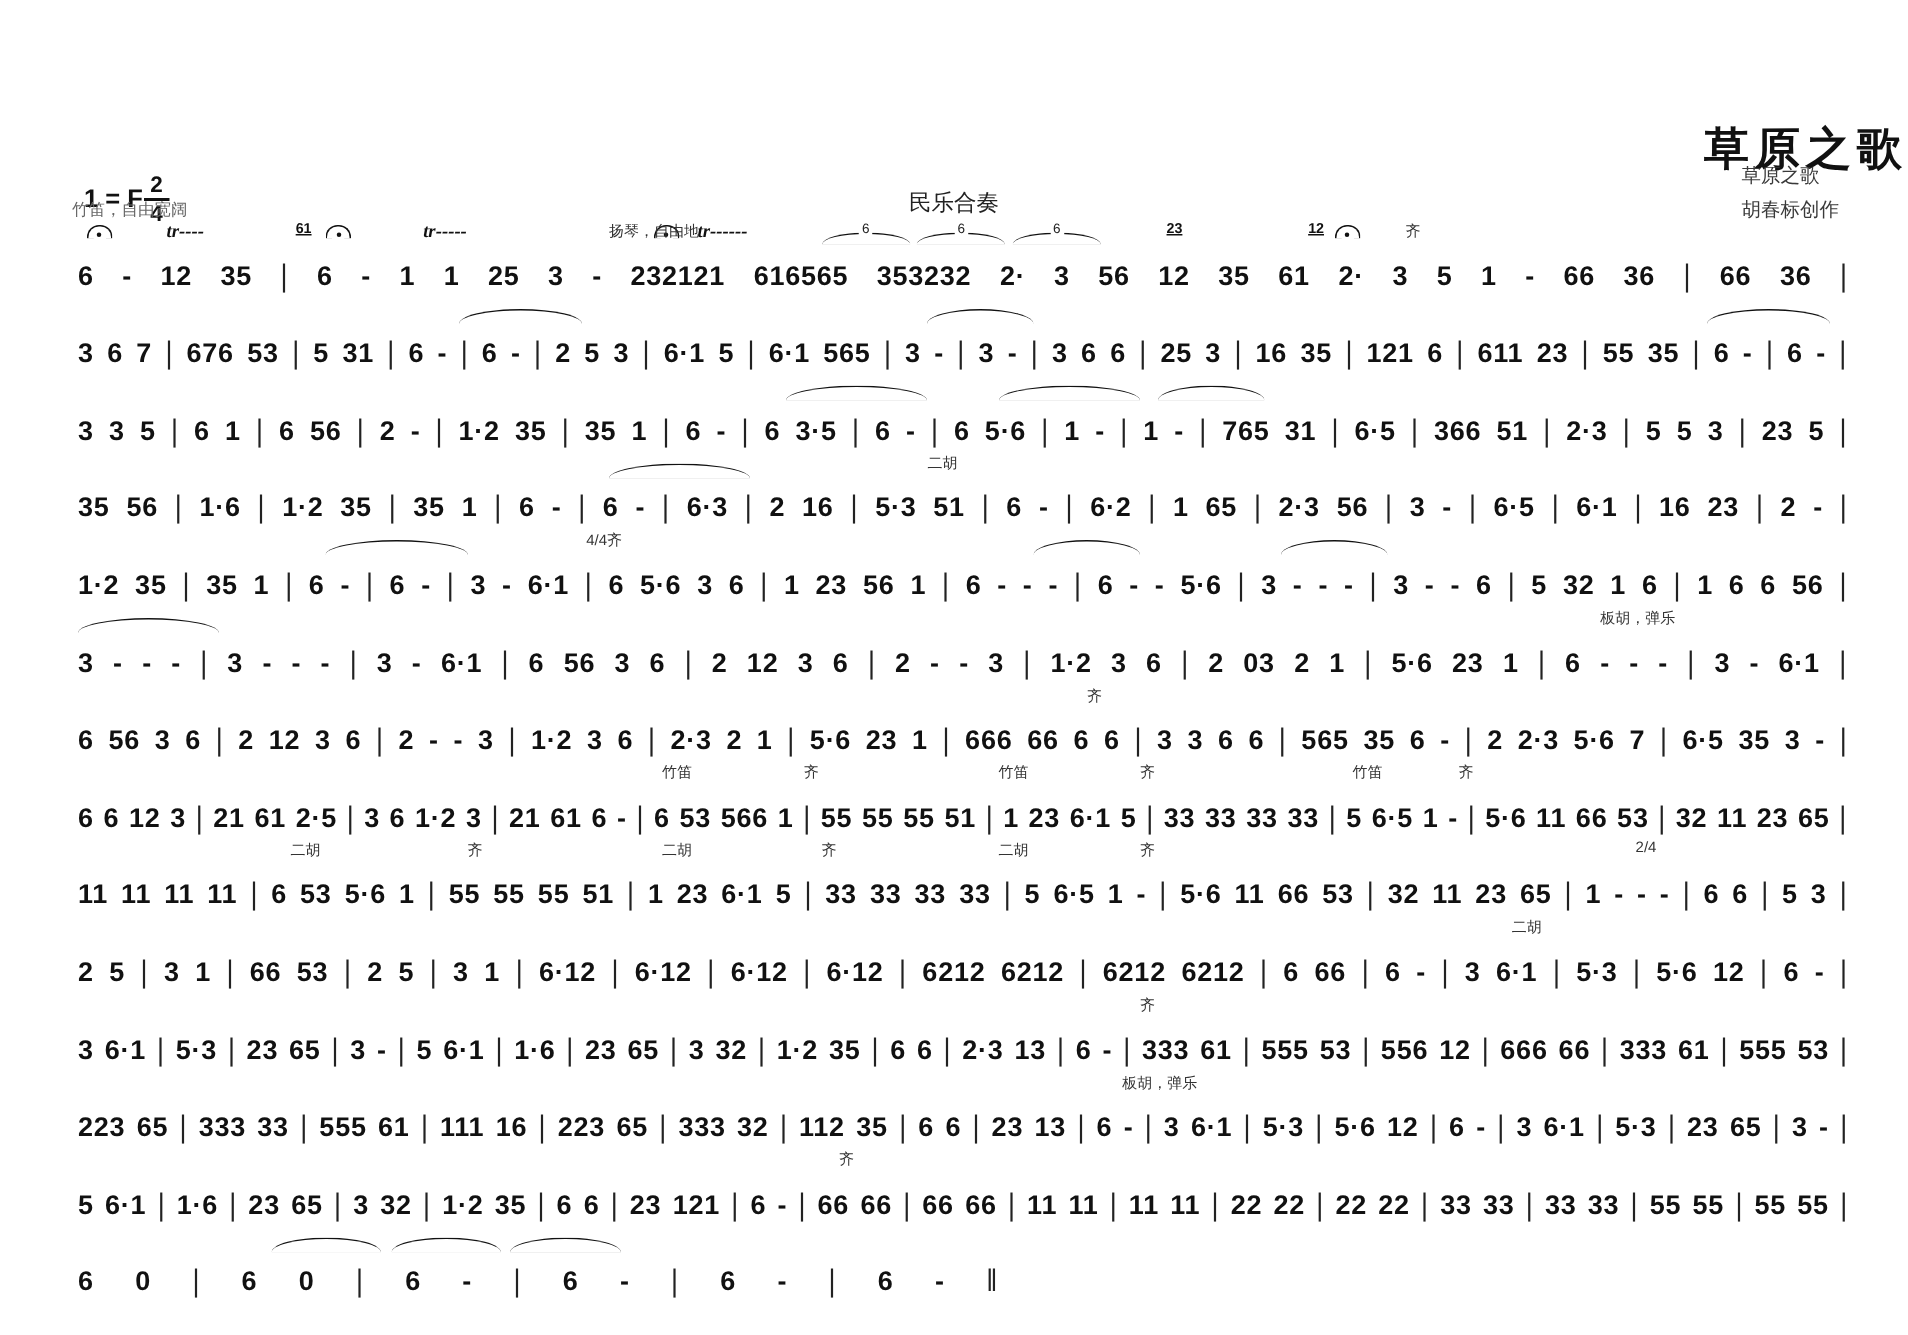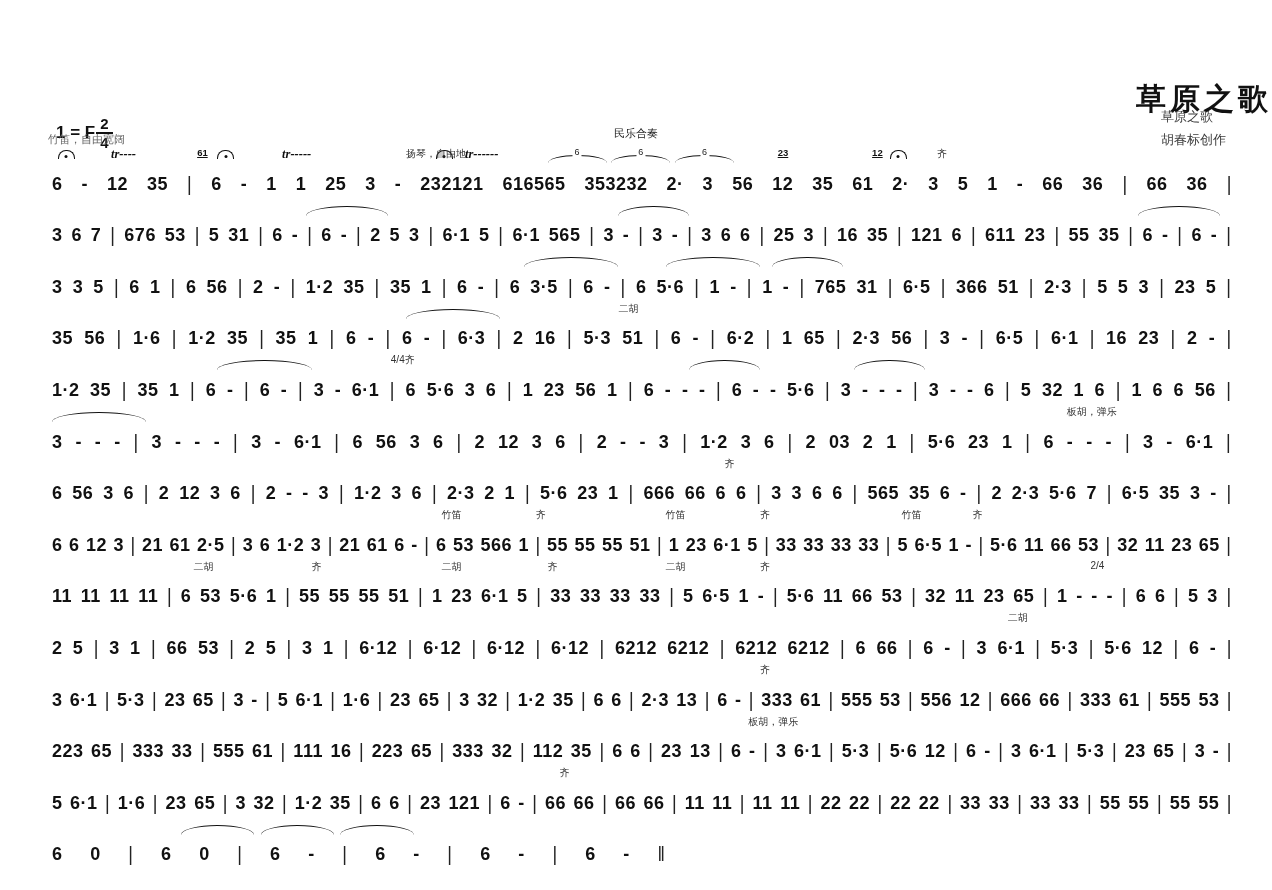--- a/index.html
+++ b/index.html
@@ -1,20 +1,20 @@
 <!DOCTYPE html>
 <html><head>
 <meta charset="utf-8">
 <style>
   html,body{margin:0;padding:0;background:#ffffff;}
   body{width:1272px;height:890px;font-family:"Liberation Sans",sans-serif;color:#111;}
   .page{position:relative;width:1272px;height:890px;overflow:hidden;background:#fff;}
   .title{position:absolute;top:79px;left:0;width:100%;text-align:right;
          font-size:30px;font-weight:700;letter-spacing:4px;}
-  .subtitle{position:absolute;top:126px;left:0;width:100%;text-align:center;font-size:11px;color:#222;}
+  .subtitle{position:absolute;top:126px;left:0;width:100%;text-align:center;font-size:15px;color:#222;}
   .credits{position:absolute;top:106px;right:46px;font-size:13px;color:#3a3a3a;line-height:1.75;text-align:left;}
   .keysig{position:absolute;top:116px;left:56px;display:flex;align-items:center;gap:1px;
           font-size:17px;font-weight:700;}
   .frac{display:inline-flex;flex-direction:column;align-items:center;line-height:1;font-size:15px;font-weight:700;}
   .frac .top{border-bottom:2px solid #111;padding:0 4px 1px;}
   .frac .bot{padding-top:1px;}
   .tempo{position:absolute;top:132px;left:48px;font-size:11px;color:#666;}
 
   #score{position:absolute;top:146px;left:52px;right:40px;}
   .system{position:relative;height:51.6px;text-align:center;}

